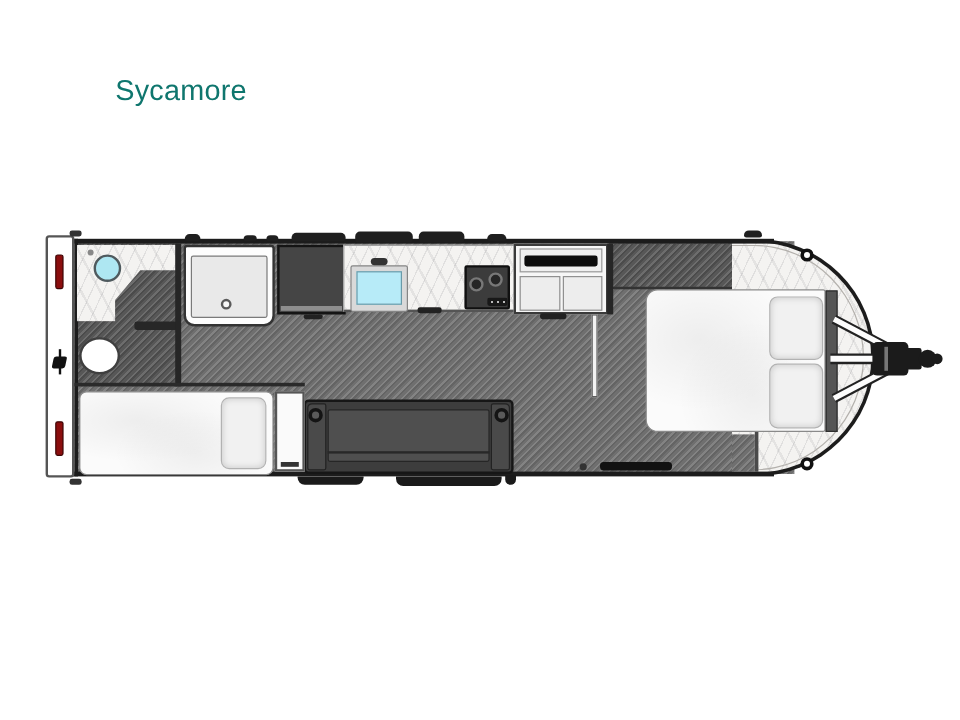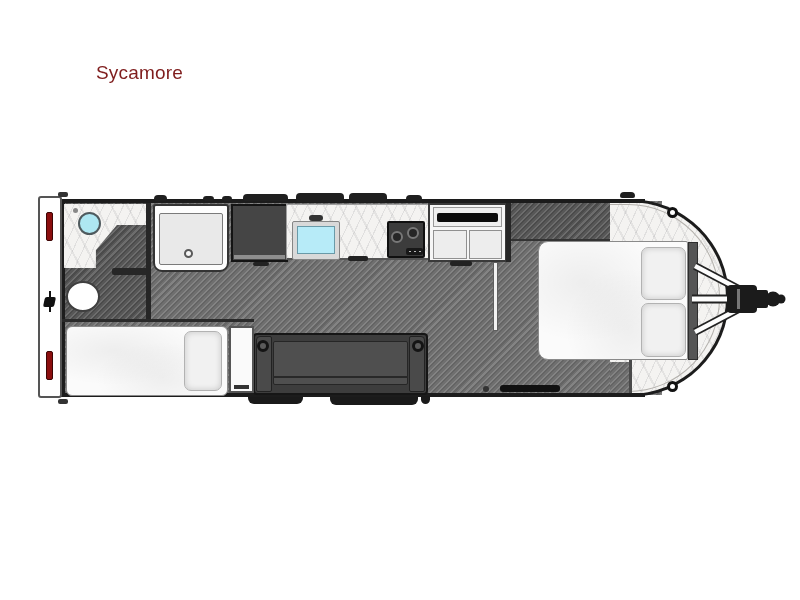--- a/index.html
+++ b/index.html
@@ -1,19 +1,19 @@
 <!DOCTYPE html>
 <html><head>
 <meta charset="utf-8">
 <style>
   html,body{margin:0;padding:0;background:#fff;}
   #canvas{position:relative;width:800px;height:600px;background:#fff;overflow:hidden;
           font-family:"Liberation Sans",sans-serif;}
   .abs{position:absolute;box-sizing:border-box;}
-  .title{left:96px;top:62px;font-size:19px;color:#7f1d1d;letter-spacing:.2px;}
+  .title{left:96px;top:62px;font-size:24px;color:#0f766e;letter-spacing:.2px;}
 
   
   .hatch{background-color:#6f6f6f;
     background-image:repeating-linear-gradient(135deg,rgba(255,255,255,.14) 0 1.5px,rgba(0,0,0,.10) 1.5px 3px,transparent 3px 5px);}
   .hatch-dark{background-color:#575757;
     background-image:repeating-linear-gradient(135deg,rgba(255,255,255,.13) 0 1.5px,rgba(0,0,0,.14) 1.5px 3px,transparent 3px 5px);}
   .marble{background-color:#f4f3f1;
     background-image:repeating-linear-gradient(115deg,rgba(145,145,150,.20) 0 1px,transparent 1px 9px),
                      repeating-linear-gradient(62deg,rgba(120,120,125,.13) 0 2px,transparent 2px 14px);}
   .wall{background:#1c1c1c;}

